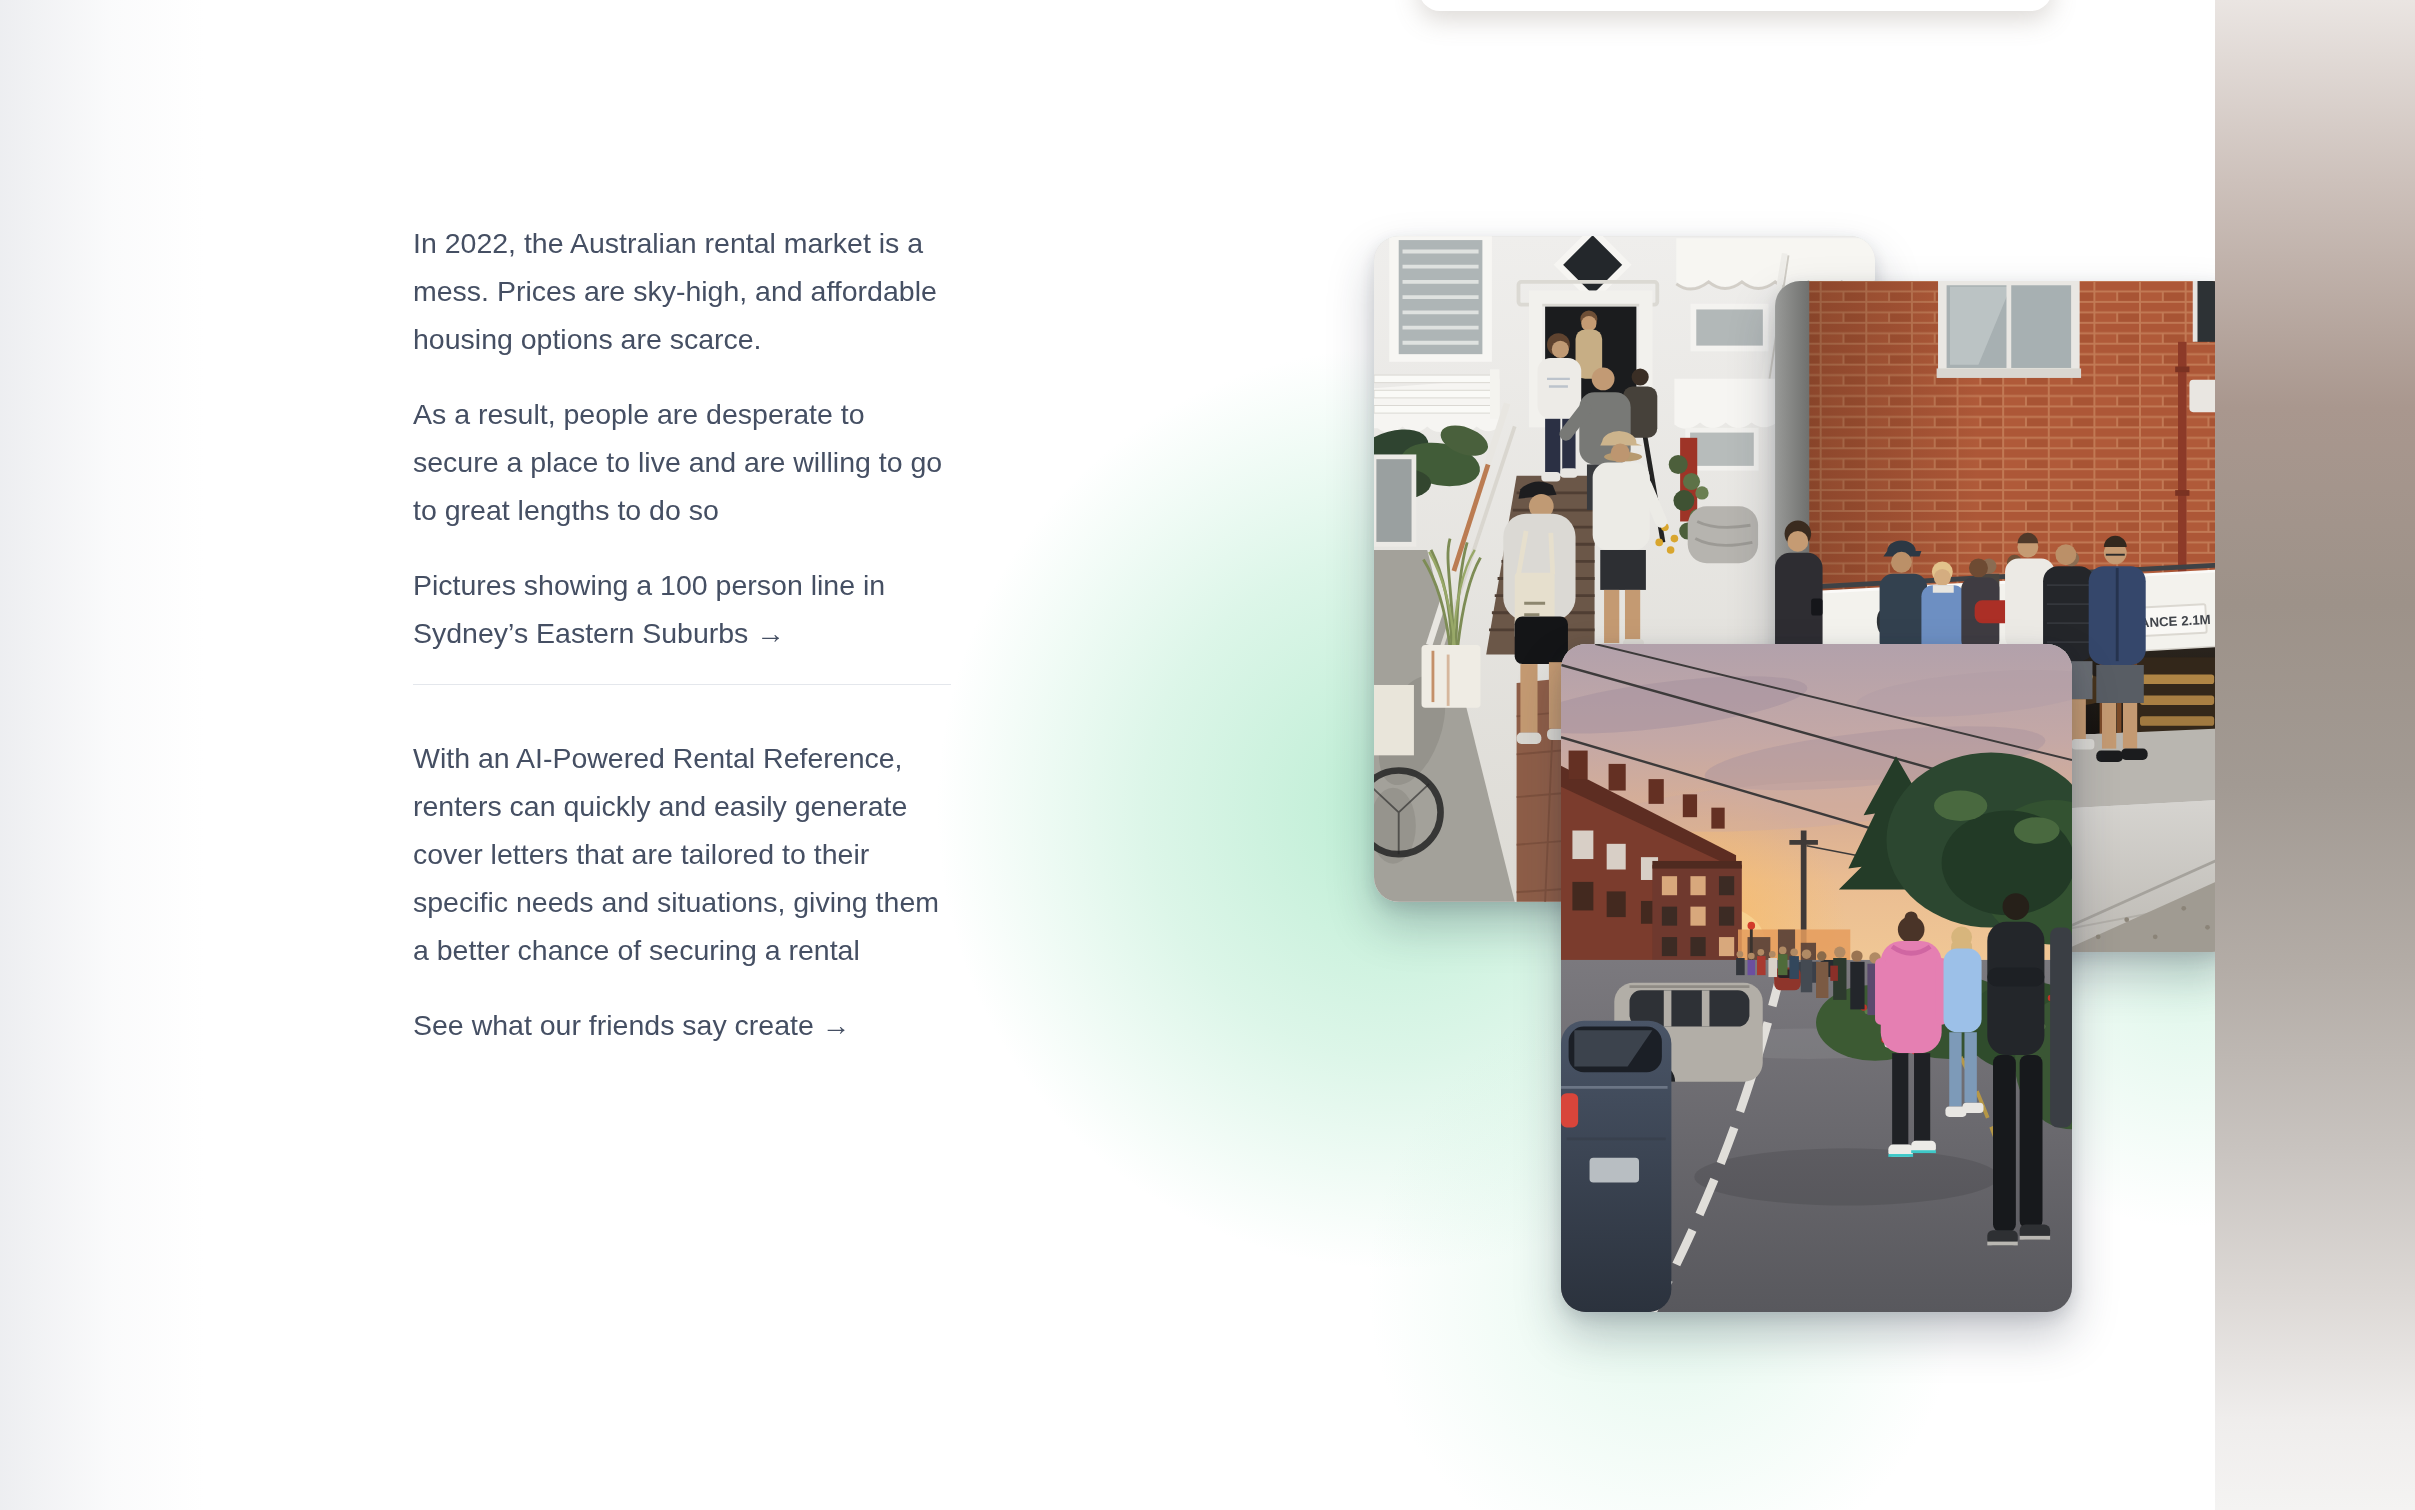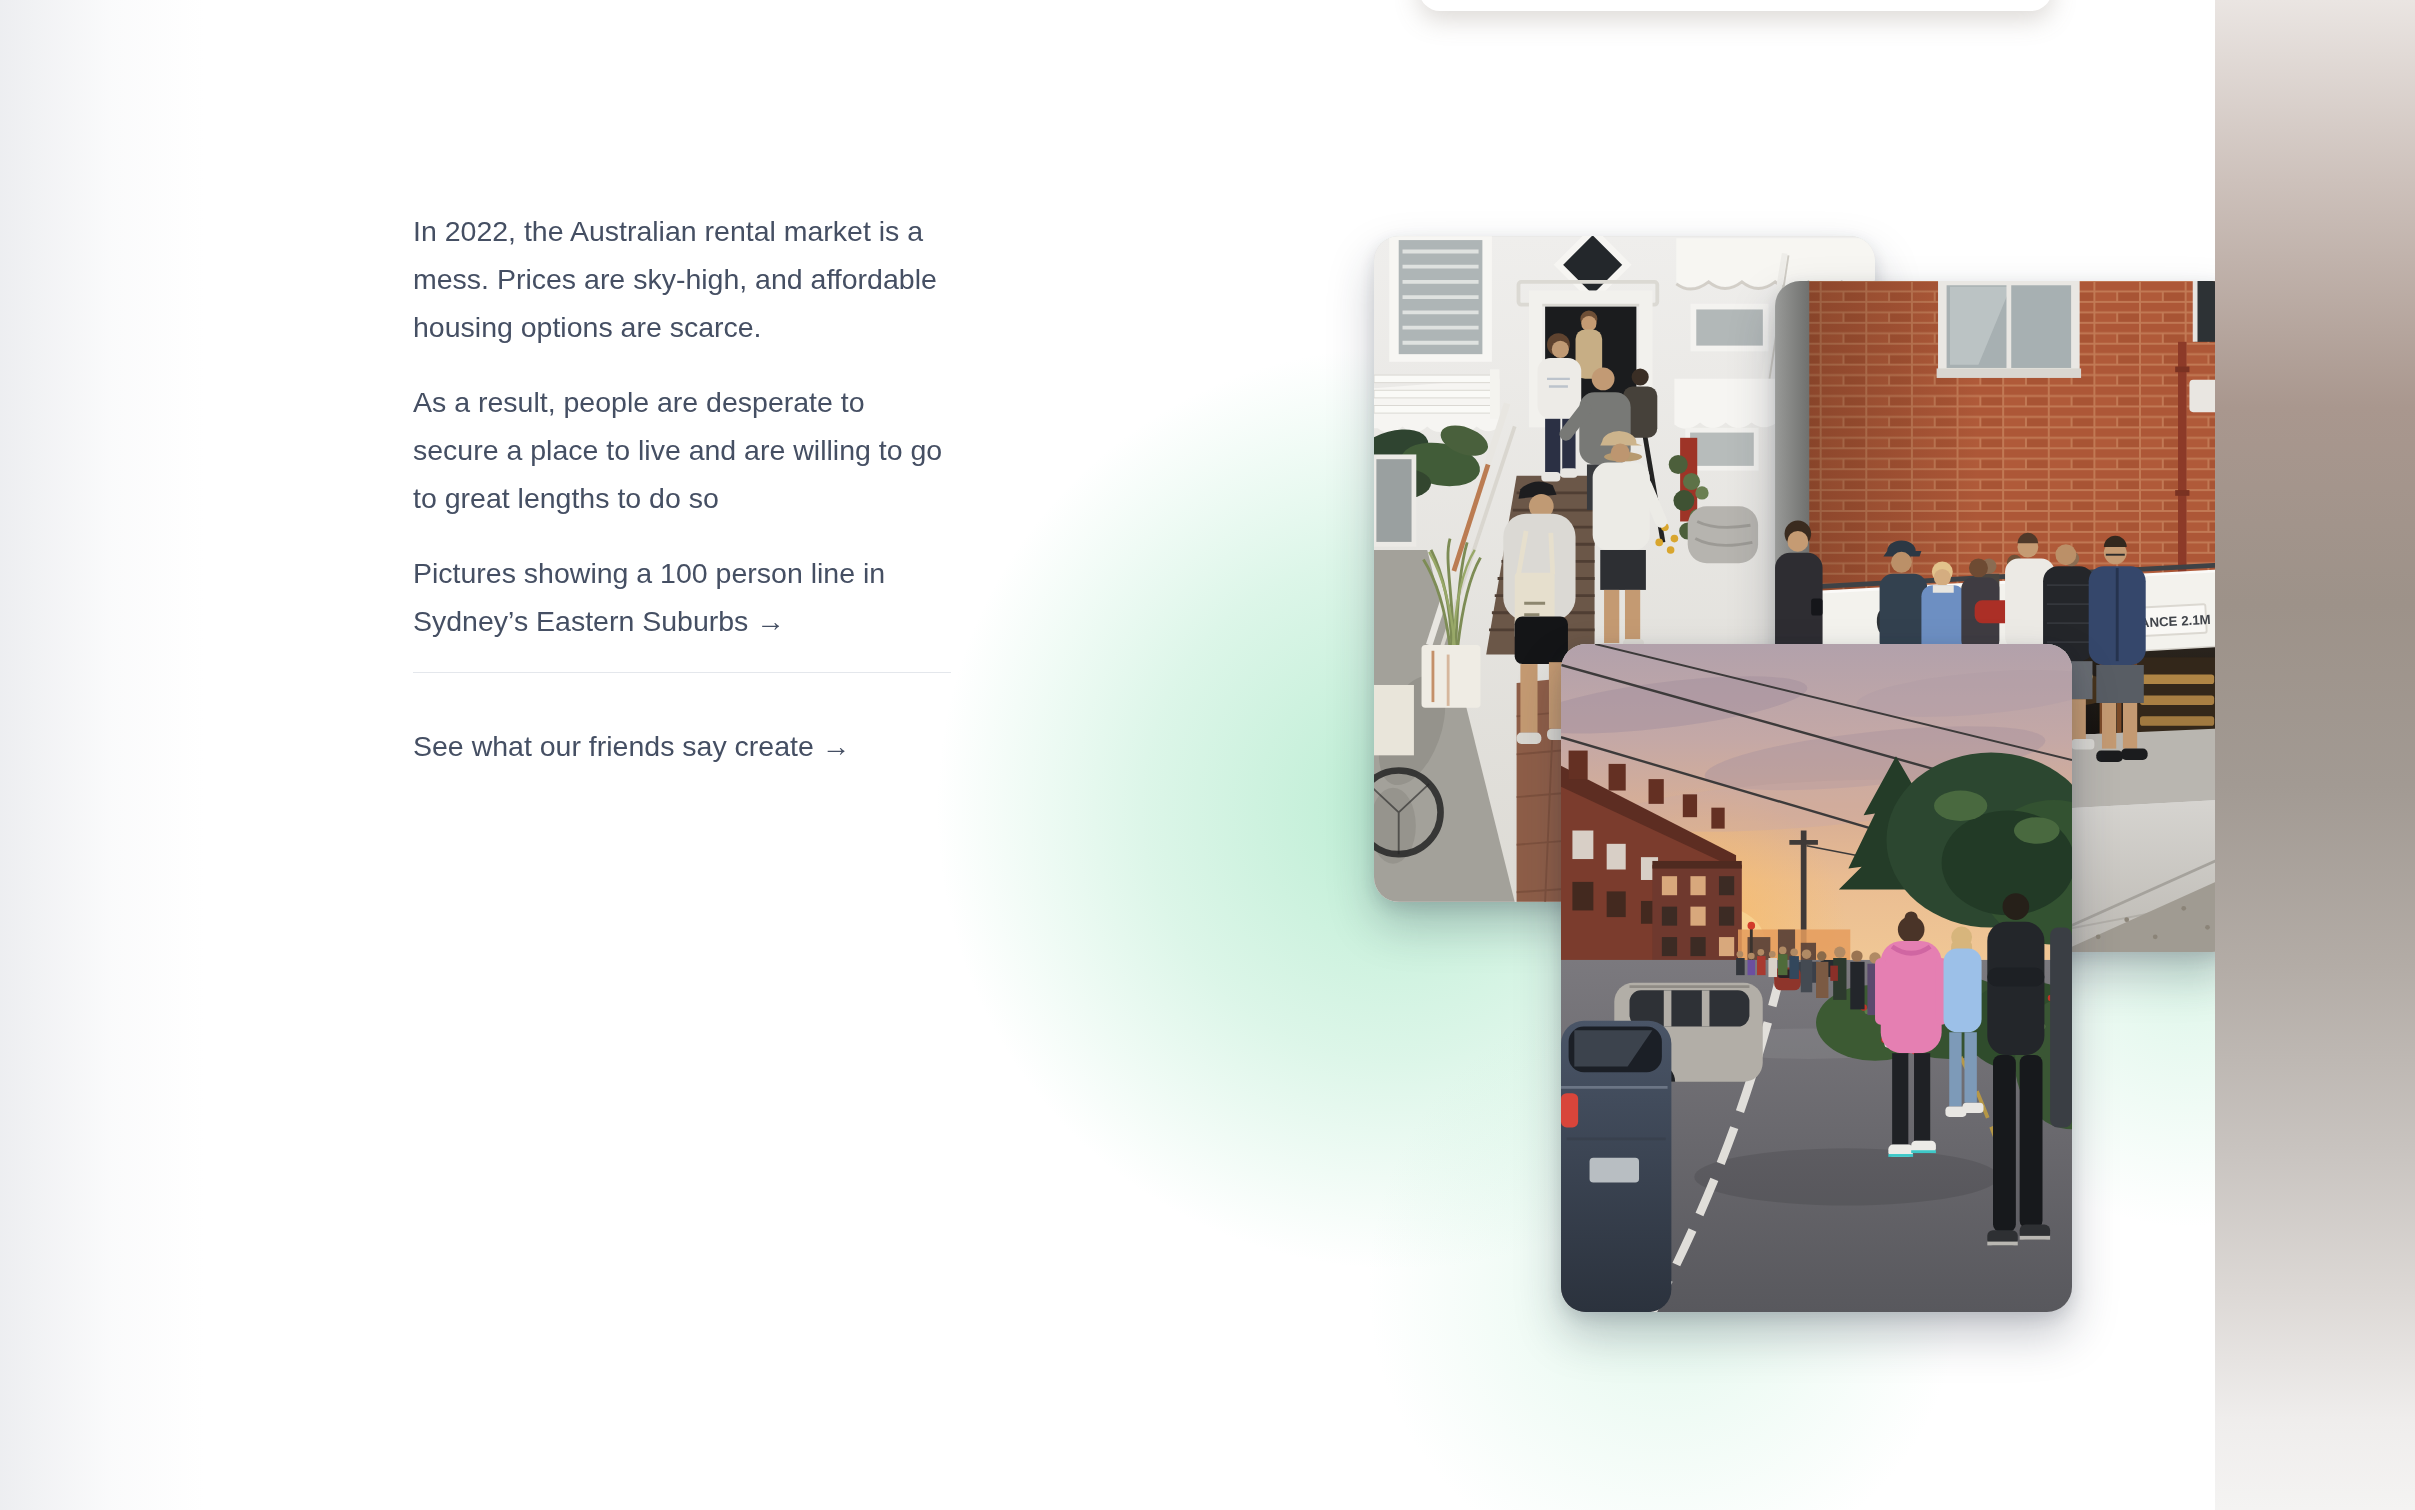--- a/index.html
+++ b/index.html
@@ -15,21 +15,21 @@
 
   .glow{position:absolute;border-radius:50%;z-index:2;pointer-events:none;}
   .glow-main{left:932px;top:342px;width:932px;height:932px;
     background:radial-gradient(circle,rgba(146,226,184,.62) 0%,rgba(146,226,184,.32) 38%,rgba(146,226,184,0) 70%);}
   .glow-right{left:1921px;top:704px;width:533px;height:533px;
     background:radial-gradient(circle,rgba(146,226,184,.30) 0%,rgba(146,226,184,0) 68%);}
   .glow-bottom{left:1332px;top:980px;width:666px;height:609px;
     background:radial-gradient(circle,rgba(146,226,184,.26) 0%,rgba(146,226,184,0) 66%);}
 
   
-  .copy{position:absolute;left:413px;top:207px;width:647px;z-index:10;color:#454f63;
+  .copy{position:absolute;left:413px;top:219px;width:647px;z-index:10;color:#454f63;
     font-size:28.5px;line-height:48px;font-weight:400;}
   .para{margin:0 0 27px 0;white-space:pre-line;}
   .link{cursor:pointer;}
   .divider{border:none;border-top:1.9px solid #e4e7ec;margin:22px 0 49px 0;width:538px;}
 
   
   .photo{position:absolute;margin:0;border-radius:25px;overflow:hidden;background:#ddd;
     box-shadow:0 23px 46px rgba(30,41,59,.25),0 5.7px 15px rgba(30,41,59,.12);}
   .photo svg{display:block;width:100%;height:100%;}
   .photo-house{left:1374px;top:236px;width:501px;height:666px;z-index:3;}
@@ -50,20 +50,25 @@
   <section class="copy">
     <p class="para">In 2022, the Australian rental market is a
 mess. Prices are sky-high, and affordable
 housing options are scarce.</p>
     <p class="para">As a result, people are desperate to
 secure a place to live and are willing to go
 to great lengths to do so</p>
     <p class="para link">Pictures showing a 100 person line in
 Sydney’s Eastern Suburbs →</p>
     <hr class="divider">
+    <p class="para">With an AI-Powered Rental Reference,
+renters can quickly and easily generate
+cover letters that are tailored to their
+specific needs and situations, giving them
+a better chance of securing a rental</p>
     <p class="para link">See what our friends say create →</p>
   </section>
 
   <figure class="photo photo-house">
     <svg viewBox="0 0 527 700" xmlns="http://www.w3.org/2000/svg">
       <defs>
         <linearGradient id="aWall" x1="0" y1="0" x2="0" y2="1">
           <stop offset="0" stop-color="#efeeec"></stop>
             <stop offset="1" stop-color="#dddbd5"></stop>
         </linearGradient>

